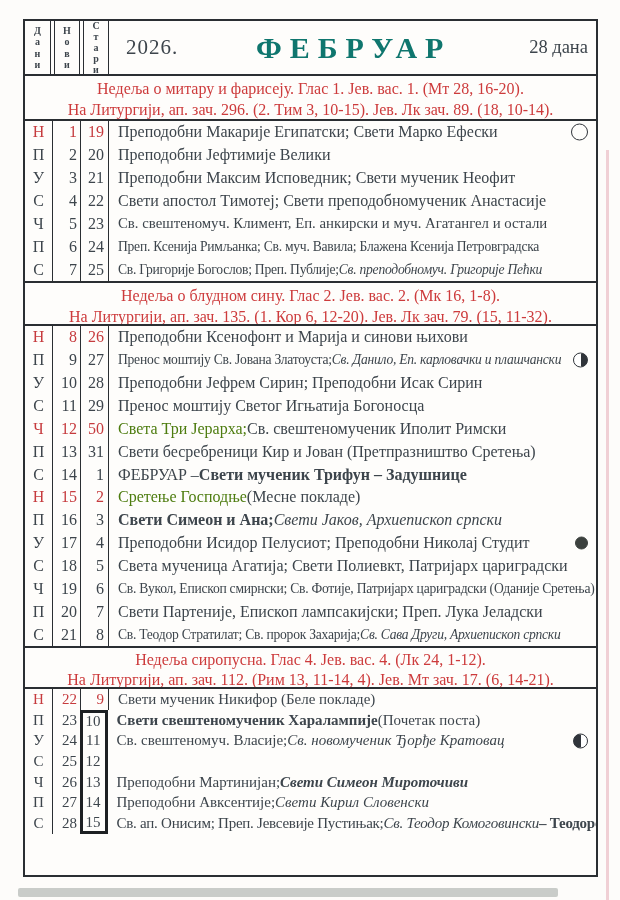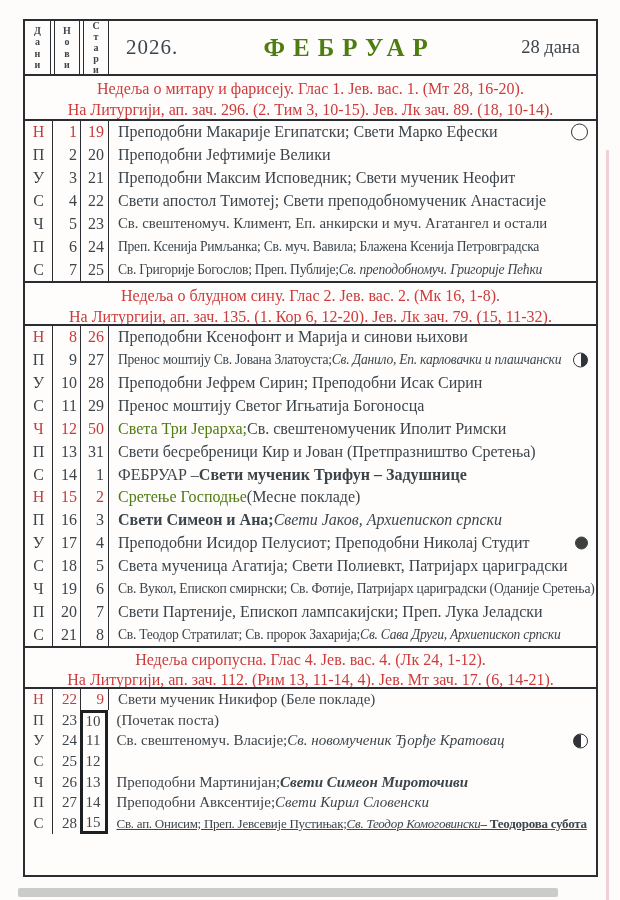--- a/index.html
+++ b/index.html
@@ -36,23 +36,23 @@
     width:26px; flex:0 0 26px; margin:0 3px 0 0;
     border:1.5px solid #2a2e32; border-top:none; border-bottom:none;
     display:flex; flex-direction:column; align-items:center; justify-content:center;
     font-size:10px; line-height:1.12; color:#3d454c; font-weight:bold;
   }
   .hcell:first-child { border-left:none; }
   .hcell span { display:block; }
   .year { font-size:21px; margin-left:14px; align-self:center; letter-spacing:1px; }
   .month {
     flex:1; text-align:center; align-self:center;
-    color:#4d7c0f; font-weight:bold; font-size:25px; letter-spacing:8px;
-  }
-  .dcount { font-size:18.5px; align-self:center; margin-right:16px; white-space:nowrap; }
+    color:#0f766e; font-weight:bold; font-size:30px; letter-spacing:8px;
+  }
+  .dcount { font-size:18.5px; align-self:center; margin-right:8px; white-space:nowrap; }
   
   .band {
     flex:0 0 45px; height:45px;
     border-top:2px solid #2a2e32; border-bottom:2px solid #2a2e32;
     text-align:center; color:#cd3b3c;
     padding-top:2px; line-height:1.32; font-size:16px;
     overflow:hidden; white-space:nowrap;
   }
   .band.first { border-top:none; }
   .band.cond { font-size:14.6px; letter-spacing:-0.2px; }
@@ -84,21 +84,21 @@
   .c-old.boxed-top { border-top:3px solid #1d2023; }
   .c-old.boxed-bottom { border-bottom:3px solid #1d2023; }
   .c-text {
     flex:1; position:relative; align-self:stretch;
     display:flex; align-items:center;
     padding-left:9px; padding-right:26px;
     white-space:nowrap; overflow:hidden;
   }
   .c-text.m { font-size:14.8px; }
   .c-text.s { font-size:13.6px; letter-spacing:-0.25px; }
-  .rows.wk4 .c-text.s { font-size:13px;text-decoration:underline; }
+  .rows.wk4 .c-text.s { font-size:15px; }
   .red { color:#c63b3e; }
   .sb  { font-weight:bold; }
   .si  { font-style:italic; }
   .sbi { font-weight:bold; font-style:italic; }
   .sr  { color:#4d7c0f; }
   
   .moon {
     position:absolute; right:8px; top:50%; transform:translateY(-50%);
     width:15px; height:15px; border-radius:50%;
     border:1.5px solid #30343a;
@@ -344,20 +344,21 @@
         <div class="c-old red">9</div>
         <div class="c-text">
           <span>Свети мученик Никифор (Беле покладе)</span>
         </div>
       </div>
       <div class="drow">
         <div class="c-letter">П</div>
         <div class="c-new">23</div>
         <div class="c-old boxed boxed-top">10</div>
         <div class="c-text">
+          <span class="sb">Свети свештеномученик Харалампије </span>
           <span>(Почетак поста)</span>
         </div>
       </div>
       <div class="drow">
         <div class="c-letter">У</div>
         <div class="c-new">24</div>
         <div class="c-old boxed">11</div>
         <div class="c-text">
           <span>Св. свештеномуч. Власије; </span>
           <span class="si">Св. новомученик Ђорђе Кратовац</span>

